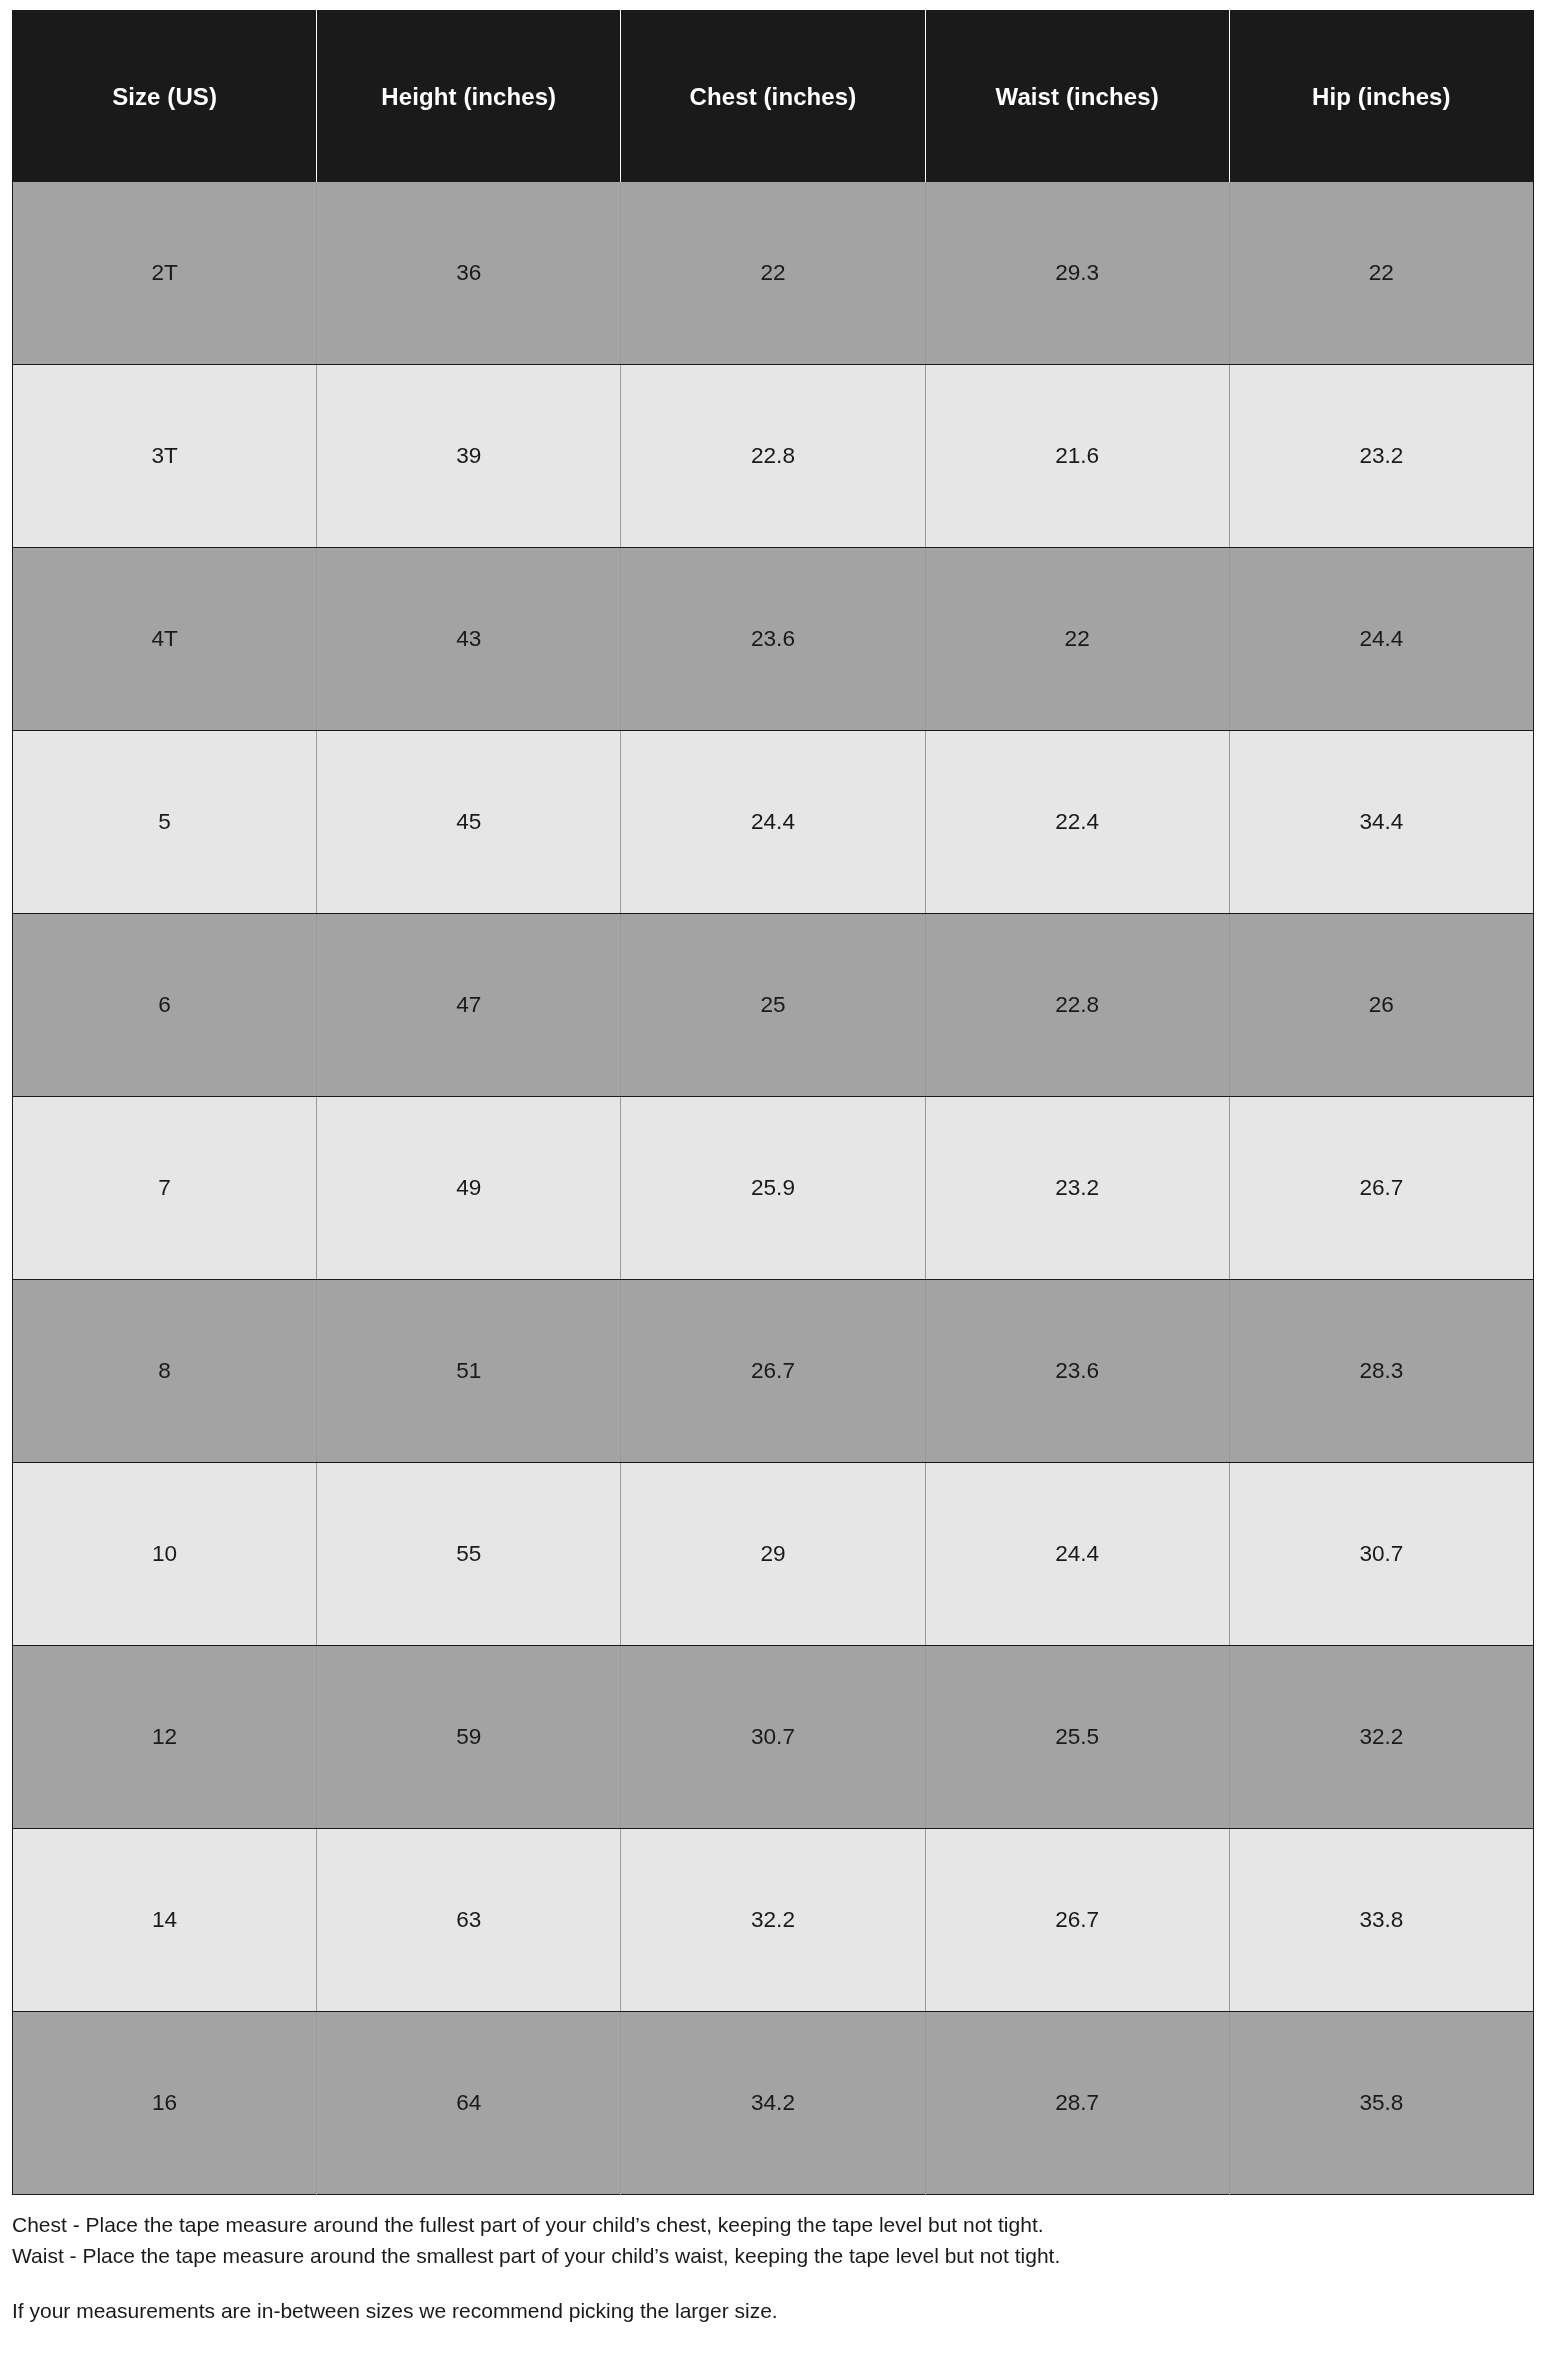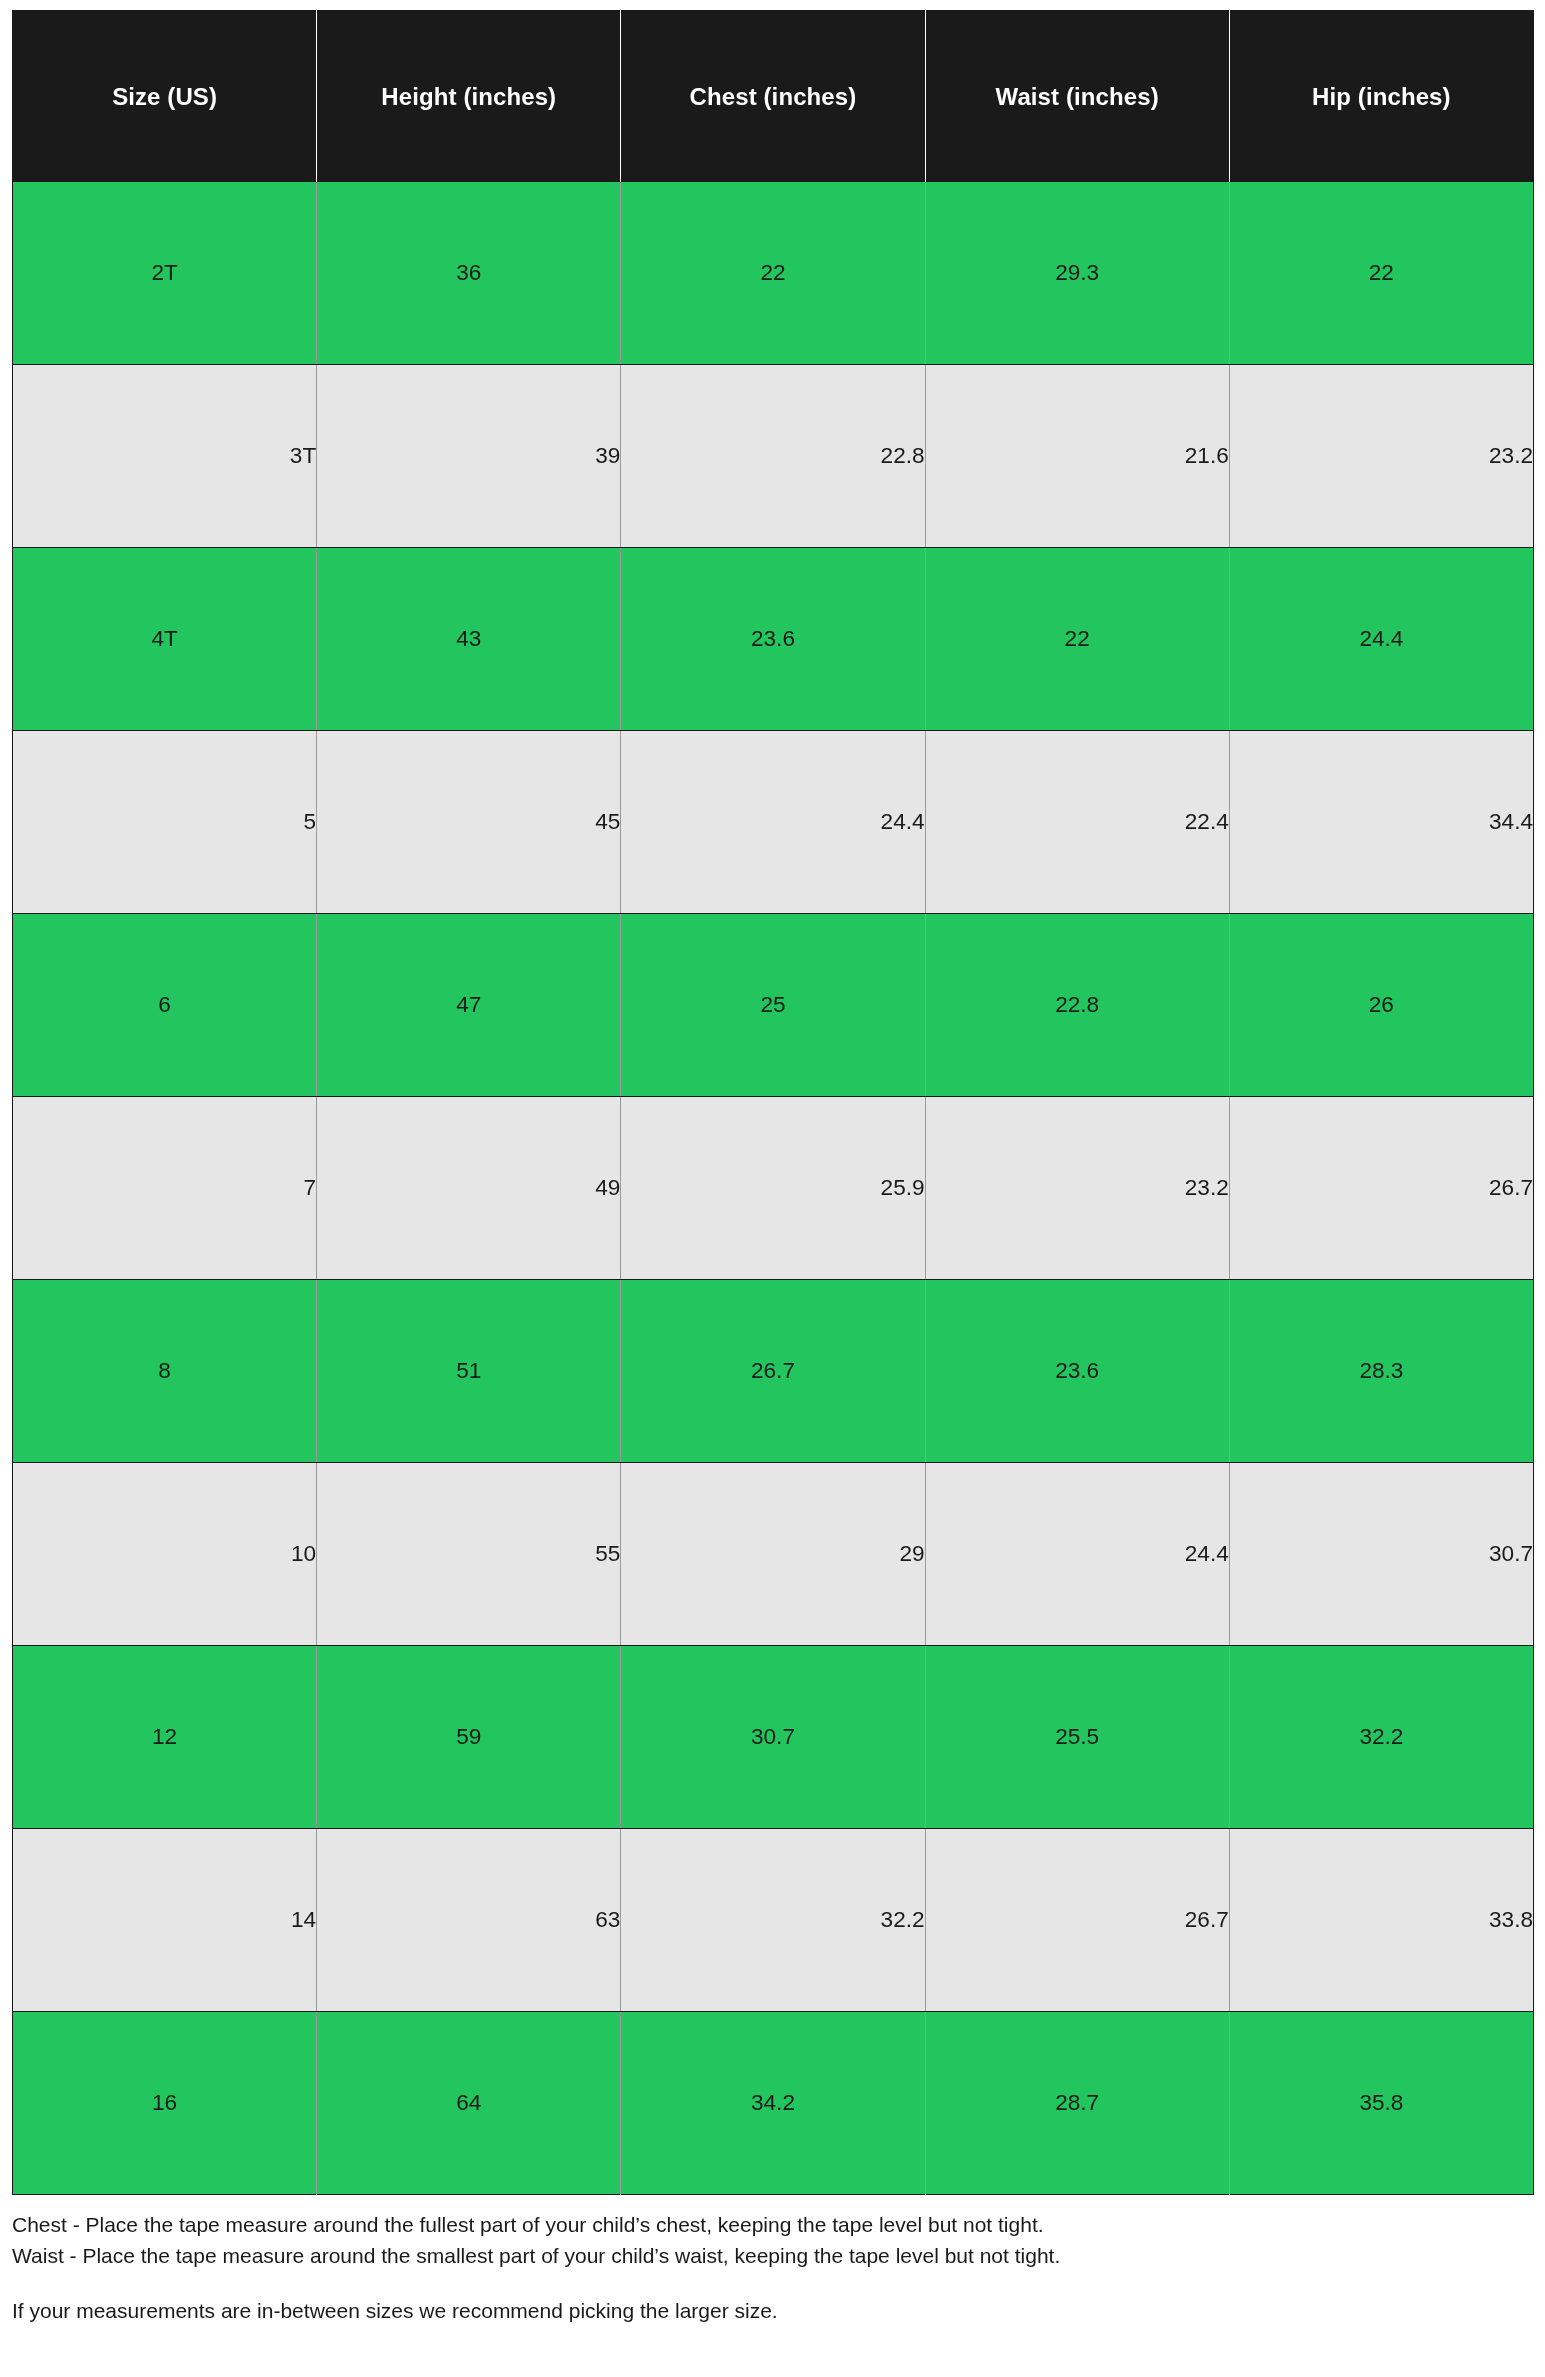--- a/index.html
+++ b/index.html
@@ -54,29 +54,28 @@
   .size-table tbody td {
     height: 182px;
     text-align: center;
     vertical-align: middle;
     font-size: 22.6px;
     font-weight: normal;
     color: #1a1a1a;
     border-right: 0.6px solid #9a9a9a;
     border-bottom: 0.6px solid #1a1a1a;
     padding: 0;
-    background: #22c55e;
+    background: #a3a3a3;
   }
   .size-table tbody td:last-child {
     border-right: 0;
   }
 
   .size-table tbody tr.shaded td {
     background: #e6e6e6;
-    text-align: right;
   }
 
   .size-table tbody tr:last-child td {
     border-bottom: 0;
   }
 
   
   .notes {
     margin-top: 14px;
     padding-left: 0;

